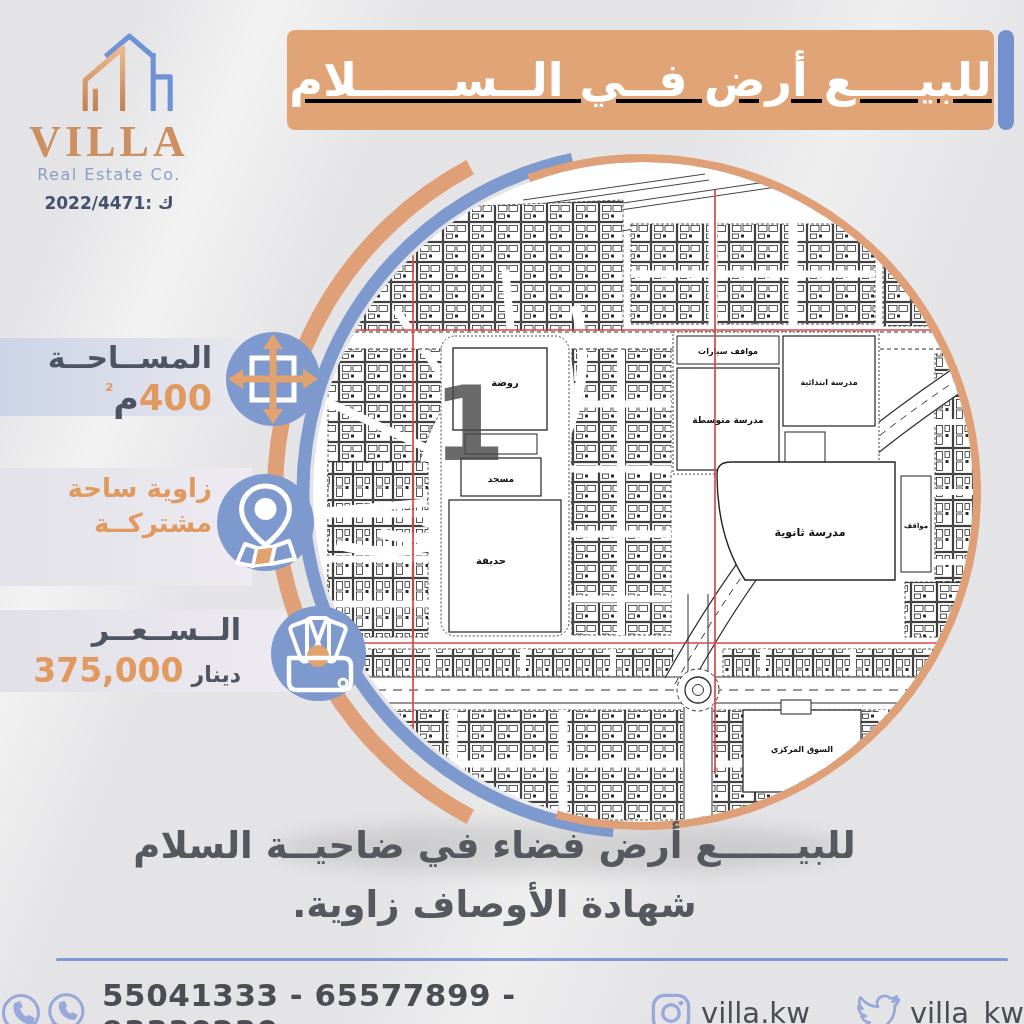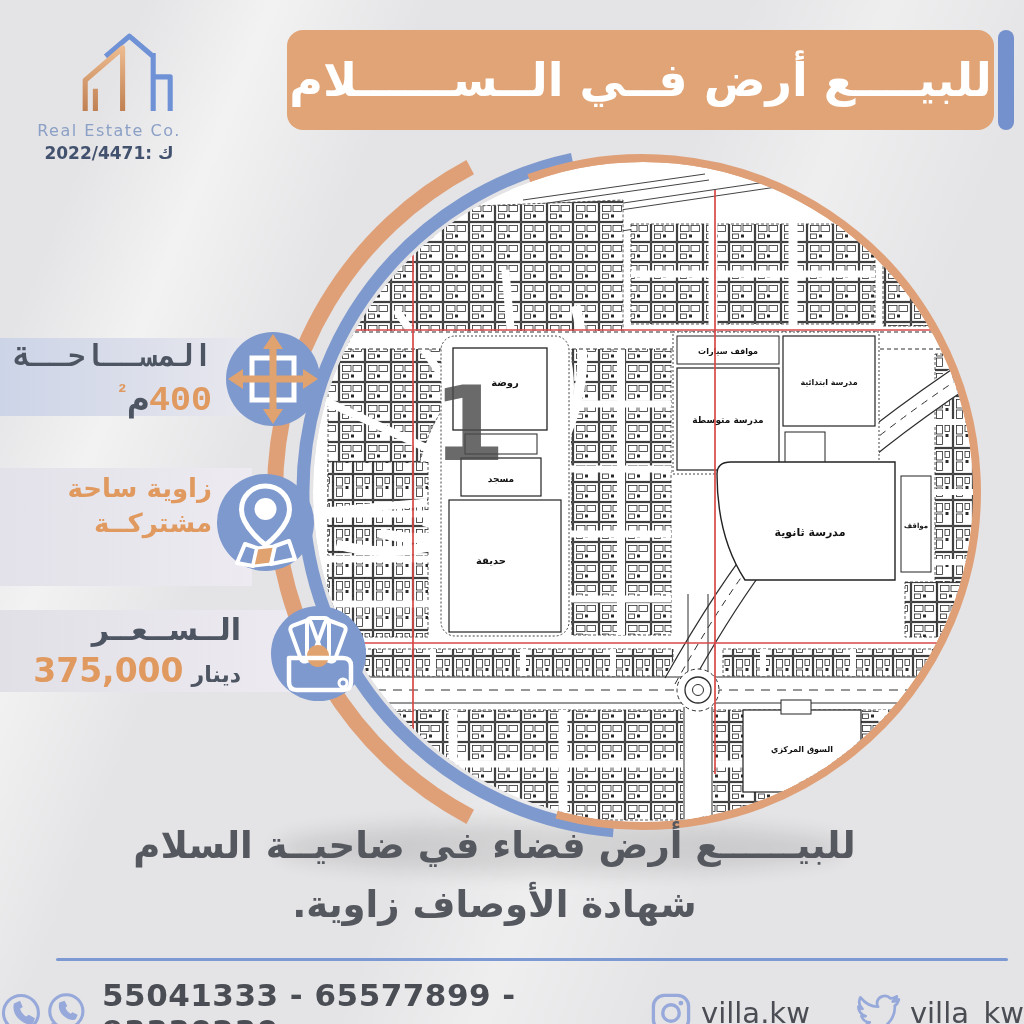--- a/index.html
+++ b/index.html
@@ -6,33 +6,33 @@
   body{width:1024px;height:1024px;font-family:"DejaVu Sans",sans-serif;}
   .poster{position:relative;width:1024px;height:1024px;overflow:hidden;
     background:
       linear-gradient(112deg, rgba(255,255,255,0) 10%, rgba(255,255,255,.55) 19%, rgba(255,255,255,0) 30%),
       linear-gradient(112deg, rgba(255,255,255,0) 52%, rgba(255,255,255,.40) 62%, rgba(255,255,255,0) 74%),
       #e4e3e5;}
   
   .logo{position:absolute;left:25px;top:14px;width:168px;text-align:center;}
   .brand{font-family:"Liberation Serif",serif;font-size:44px;font-weight:600;letter-spacing:4px;color:#cc8f5f;line-height:44px;}
   .brand-sub{font-size:16px;letter-spacing:1.5px;color:#8ba0c6;margin-top:1px;}
-  .license{font-size:17px;font-weight:bold;color:#42526e;margin-top:3px;direction:ltr;}
-  .banner{position:absolute;left:287px;top:30px;width:707px;height:100px;background:#e1a476;border-radius:16px;
-    display:flex;align-items:center;justify-content:center;}
+  .license{font-size:17px;font-weight:bold;color:#42526e;margin-top:9px;direction:ltr;}
+  .banner{position:absolute;left:287px;top:30px;width:707px;height:100px;background:#e1a476;border-radius:8px;
+    display:flex;align-items:center;justify-content:center;text-decoration:underline;}
   .banner-text{color:#fff;font-size:46px;font-weight:bold;direction:rtl;white-space:nowrap;}
   .banner-bar{position:absolute;left:998px;top:30px;width:16px;height:100px;background:#7591cd;border-radius:8px;}
   
   .band{position:absolute;left:0;}
   .band1{top:338px;height:78px;width:258px;background:linear-gradient(to right,#ccd4e7,#e9e8ee);}
   .band2{top:468px;height:118px;width:252px;background:linear-gradient(to right,#e3e1e9,#edebf1);}
   .band3{top:610px;height:82px;width:300px;background:linear-gradient(to right,#e2e0e7,#edebf1);}
   .info-block{position:absolute;text-align:right;direction:rtl;}
   .info-title{font-size:30px;font-weight:bold;color:#4d5562;line-height:34px;}
-  .ib-area{left:20px;top:341px;width:192px;font-family:Liberation Mono, monospace;}
+  .ib-area{left:20px;top:341px;width:192px;}
   .ib-loc{left:20px;top:471px;width:192px;}
   .ib-price{left:0px;top:613px;width:212px;padding-left:29px;}
   .area-value{margin-top:3px;font-size:35px;font-weight:bold;direction:rtl;}
   .num-orange{color:#e0995f;}
   .unit-dark{color:#4d5562;}
   .sup-orange{color:#e0995f;font-size:19px;vertical-align:super;}
   .loc-line{font-size:26px;font-weight:bold;color:#e0995f;line-height:35px;}
   .price-row{margin-top:4px;direction:ltr;font-weight:bold;font-size:33px;}
   .price-amount{color:#e0995f;}
   .price-cur{color:#4d5562;font-size:22px;margin-left:8px;}
@@ -230,20 +230,21 @@
       <defs>
         <linearGradient id="copper" x1="0" y1="0" x2="0" y2="1">
           <stop offset="0" stop-color="#ecba8e"></stop>
             <stop offset="1" stop-color="#c08052"></stop>
         </linearGradient>
       </defs>
       <path d="M76 50 L104 26 L132 50 M132 46 V114 M132 74 H152 V114" stroke="#6f92d6" stroke-width="6" fill="none" stroke-linejoin="round"></path>
       <path d="M52 114 V78 L96 40 V114 M64 114 V88" stroke="url(#copper)" stroke-width="6" fill="none" stroke-linejoin="round"></path>
       <path d="M78 64 V114" stroke="url(#copper)" stroke-width="4" fill="none"></path>
     </svg>
+    <div class="brand">VILLA</div>
     <div class="brand-sub">Real Estate Co.</div>
     <div class="license">2022/4471: ك</div>
   </div>
 
   <div class="banner">
     <span class="banner-text">للبيــــع أرض فــي الــســــــلام</span>
   </div>
   <div class="banner-bar"></div>
 
   <div class="band band1"></div>

